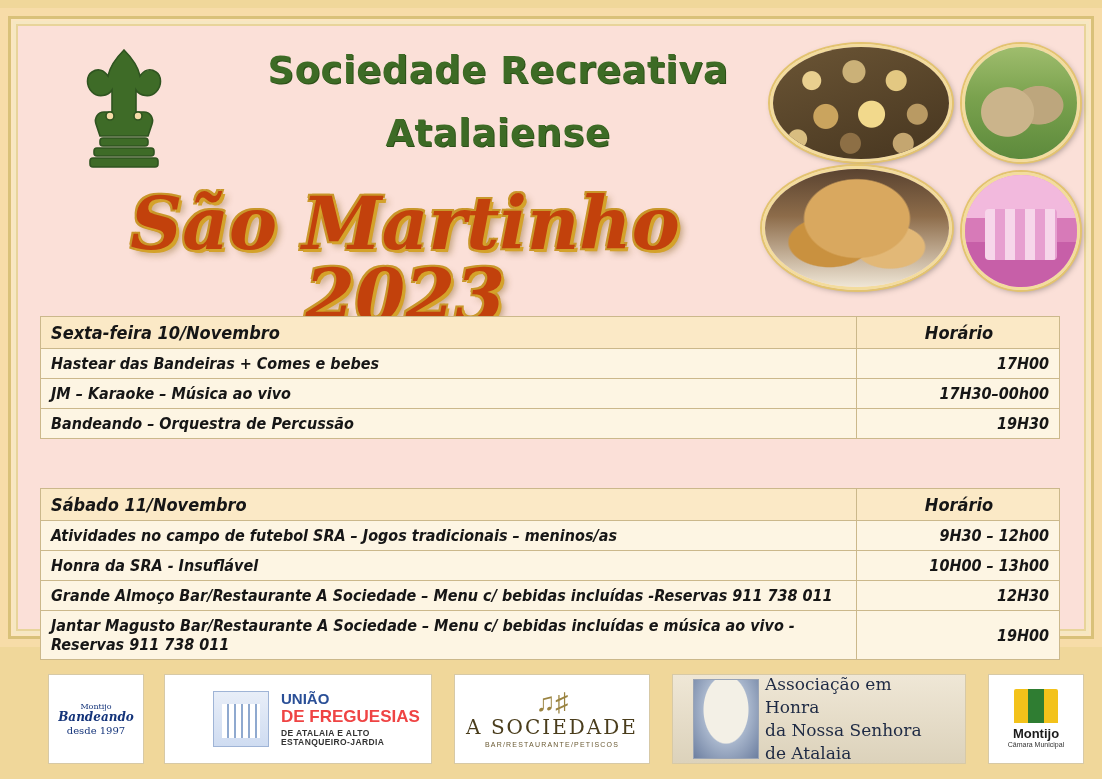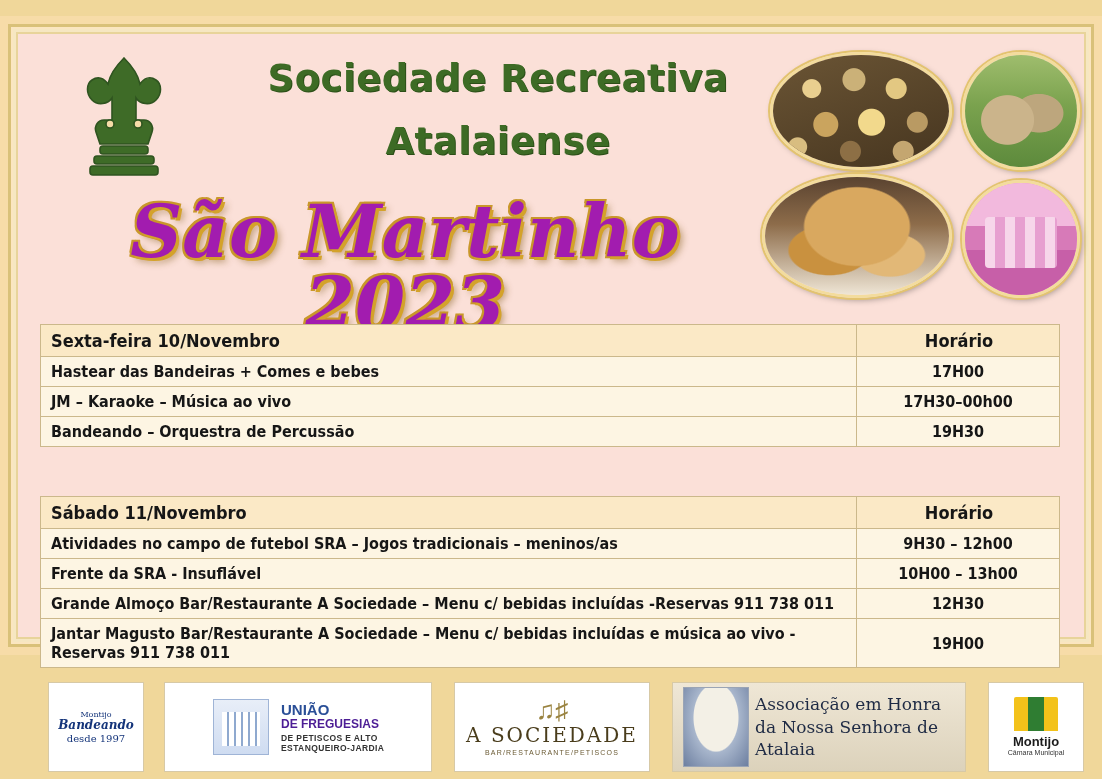--- a/index.html
+++ b/index.html
@@ -3,21 +3,21 @@
 <meta charset="utf-8">
 <style>
   html,body{margin:0;padding:0;}
   body{
     width:1102px;height:779px;
     background:#f0d79a;
     font-family:"Liberation Sans",sans-serif;
     overflow:hidden;
   }
   .poster{
-    position:absolute;left:0;top:16px;width:1102px;height:639px;
+    position:absolute;left:0;top:8px;width:1102px;height:639px;
     background:#f7dca8;
     box-sizing:border-box;
   }
   .frame-outer{
     position:absolute;left:8px;top:8px;right:8px;bottom:8px;
     border:3px solid #d9c179;
     background:#fbe6c0;
   }
   .frame-inner{
     position:absolute;left:16px;top:16px;right:16px;bottom:16px;
@@ -45,21 +45,21 @@
   }
   .title-line.second{margin-top:26px;}
 
   .bigtitle{
     position:absolute;left:22px;top:162px;width:730px;
     font-family:"DejaVu Serif",serif;
     font-weight:bold;
     font-style:italic;
     font-size:72px;
     line-height:1;
-    color:#a21caf;
+    color:#c2410c;
     text-shadow:
       3px 3px 0 #d4a22a,
       -2px -2px 0 #c9972a,
       2px -2px 0 #c9972a,
       -2px 2px 0 #c9972a,
       5px 5px 7px rgba(120,80,10,.45);
     text-align:center;
   }
 
   
@@ -124,29 +124,30 @@
   }
   .tbl1{top:290px;}
   .tbl2{top:462px;}
   .tbl table{width:100%;border-collapse:collapse;}
   .tbl th,.tbl td{
     border:1px solid #cbb88b;
     padding:5px 10px;
     font-size:16px;
     color:#161616;
     background:#fdf5e3;
+    font-style:italic;
   }
   .tbl th{
     font-weight:bold;
     font-size:18px;
     background:#fbe9c6;
     text-align:left;
   }
   .tbl th.time,.tbl td.time{
-    text-align:center;width:180px;font-weight:bold;
+    text-align:right;width:180px;font-weight:bold;
   }
   .tbl th.time{text-align:center;padding-left:12px;}
   .tbl td{font-weight:bold;}
   .tbl td.ev{font-weight:bold;margin-left:10px;}
 
   
   .sponsors{
     position:absolute;left:22px;top:648px;width:1020px;height:96px;
   }
   .sp{
@@ -177,31 +178,31 @@
     background:linear-gradient(180deg,#e8eef8,#cfdcf1);
     border:1px solid #9fb4d6;
     position:relative;
   }
   .sp-uniao .glyph:after{
     content:"";position:absolute;left:8px;top:12px;right:8px;bottom:8px;
     background:repeating-linear-gradient(90deg,#ffffff 0 5px,#8fa9cf 5px 7px);
   }
   .sp-uniao .txt{line-height:1.15;}
   .sp-uniao .u1{font-size:15px;font-weight:bold;color:#2a4f97;}
-  .sp-uniao .u2{font-size:12px;font-weight:bold;color:#4c1d95;}
+  .sp-uniao .u2{font-size:17px;font-weight:bold;color:#ef4444;}
   .sp-uniao .u3{font-size:8.5px;font-weight:bold;color:#333;letter-spacing:.4px;margin-top:2px;}
 
   .sp-sociedade{text-align:center;line-height:1.2;color:#6e5a2a;}
   .sp-sociedade .lyre{font-size:26px;color:#9a8340;line-height:1;}
   .sp-sociedade .s1{font-family:"DejaVu Serif",serif;font-size:20px;letter-spacing:2px;color:#4a3d1c;}
   .sp-sociedade .s2{font-size:7px;letter-spacing:1.2px;color:#6a5a33;margin-top:2px;}
 
   .sp-assoc{
     width:100%;height:100%;display:flex;align-items:center;gap:6px;
-    background:linear-gradient(180deg,#efe7d6,#dcd2bb);padding:0 10px;box-sizing:border-box;
+    background:linear-gradient(180deg,#efe7d6,#dcd2bb);padding:0 20px;box-sizing:border-box;
   }
   .sp-assoc .pic{
     width:64px;height:78px;flex:0 0 64px;
     background:radial-gradient(ellipse at 50% 38%,#f3f0e6 0 22px,#a8b6cc 23px,#6d7fa0 100%);
     border:1px solid #9aa4b5;
   }
   .sp-assoc .atxt{
     font-family:"DejaVu Serif",serif;font-size:17px;color:#1e2a44;line-height:1.35;
   }
 
@@ -289,21 +290,21 @@
               <th>Sábado 11/Novembro</th>
               <th class="time">Horário</th>
             </tr>
           </thead>
           <tbody>
             <tr>
               <td class="ev">Atividades no campo de futebol SRA – Jogos tradicionais – meninos/as</td>
               <td class="time">9H30 – 12h00</td>
             </tr>
             <tr>
-              <td class="ev">Frente da SRA - Insuflável</td>
+              <td class="ev">Honra da SRA - Insuflável</td>
               <td class="time">10H00 – 13h00</td>
             </tr>
             <tr>
               <td class="ev">Grande Almoço Bar/Restaurante A Sociedade – Menu c/ bebidas incluídas -Reservas 911 738 011</td>
               <td class="time">12H30</td>
             </tr>
             <tr>
               <td class="ev">Jantar Magusto Bar/Restaurante A Sociedade – Menu c/ bebidas incluídas e música ao vivo - Reservas 911 738 011</td>
               <td class="time">19H00</td>
             </tr>
@@ -320,21 +321,21 @@
             <div class="b3">desde 1997</div>
           </div>
         </div>
 
         <div class="sp sp2">
           <div class="sp-uniao">
             <div class="glyph"></div>
             <div class="txt">
               <div class="u1">UNIÃO</div>
               <div class="u2">DE FREGUESIAS</div>
-              <div class="u3">DE PETISCOS E ALTO ESTANQUEIRO-JARDIA</div>
+              <div class="u3">DE ATALAIA E ALTO ESTANQUEIRO-JARDIA</div>
             </div>
           </div>
         </div>
 
         <div class="sp sp3">
           <div class="sp-sociedade">
             <div class="lyre">♫♯</div>
             <div class="s1">A SOCIEDADE</div>
             <div class="s2">BAR/RESTAURANTE/PETISCOS</div>
           </div>

